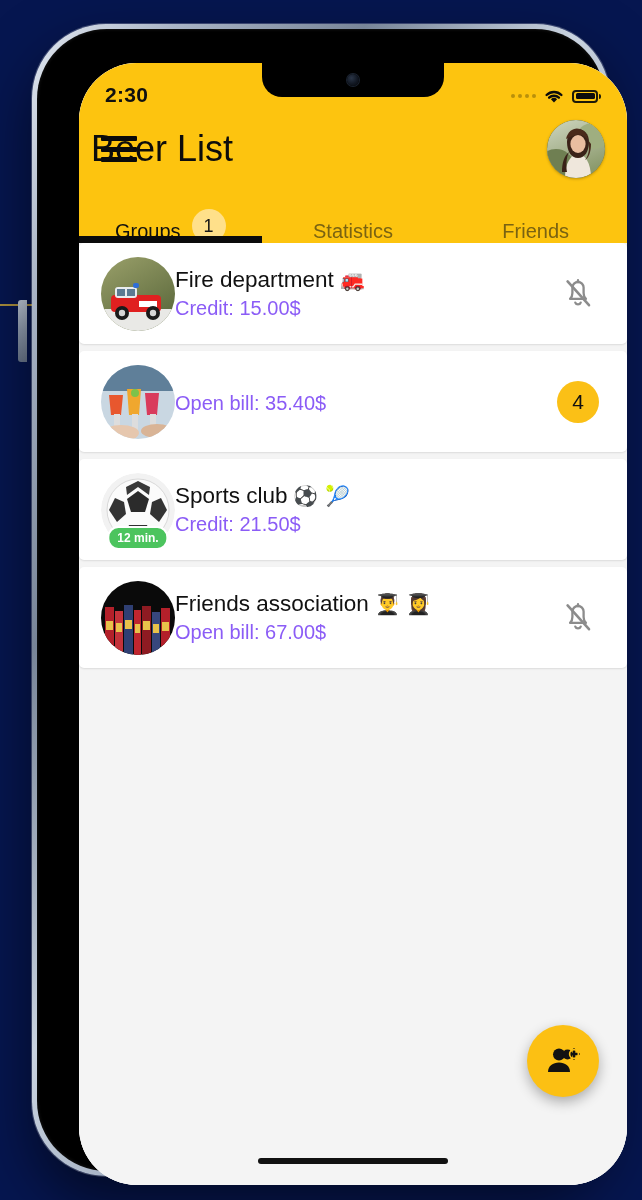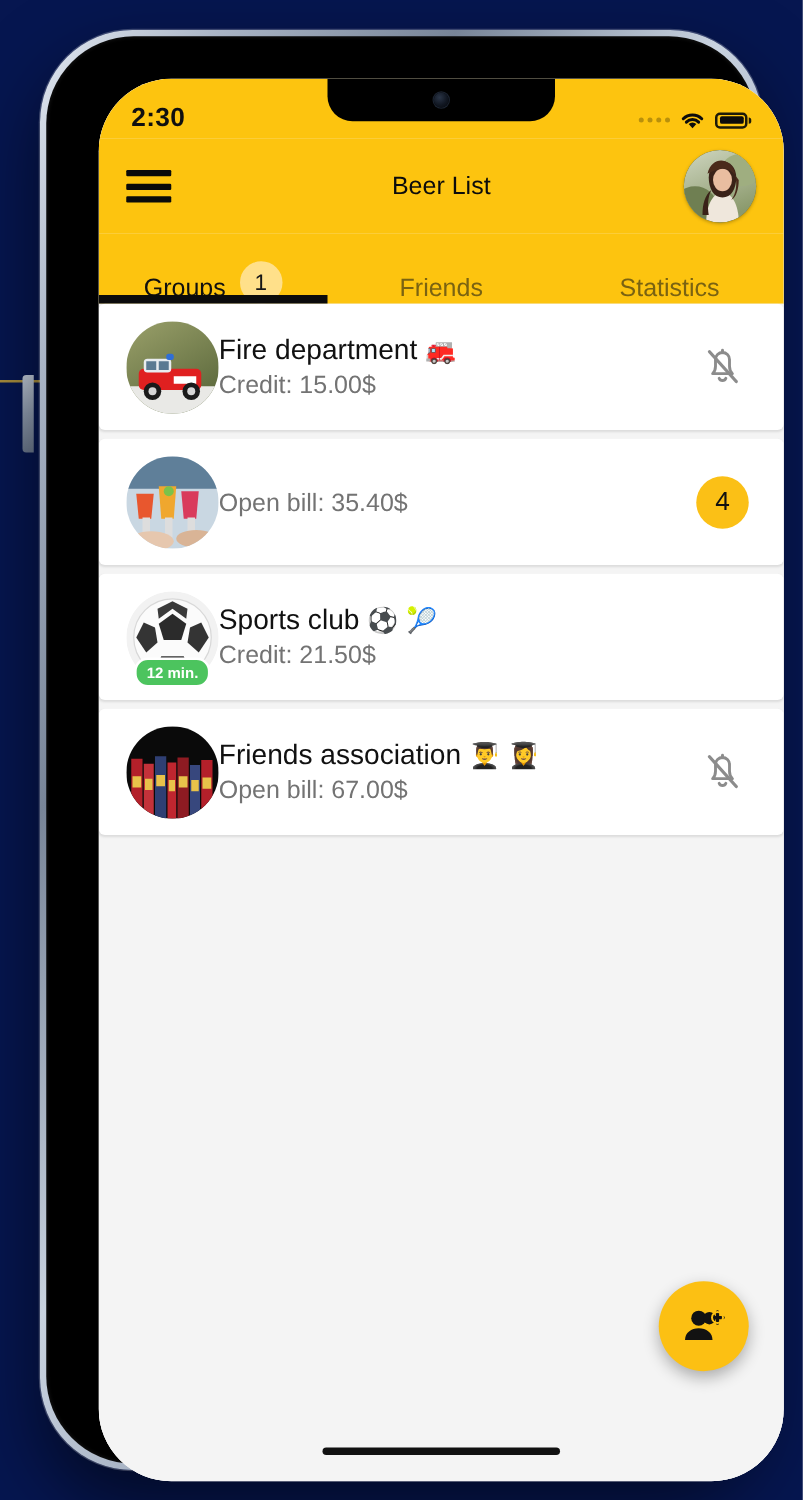--- a/index.html
+++ b/index.html
@@ -72,22 +72,22 @@
   .batt-cap { width:2px; height:5px; background:#1d1a08; border-radius:0 2px 2px 0; margin-left:1px; }
 
   #appbar {
     background:#FDC40F; height:76px; display:flex; align-items:center;
     padding:0 22px; position:relative;
   }
   #menu-btn { width:36px; height:26px; display:flex; flex-direction:column;
               justify-content:space-between; cursor:pointer; }
   #menu-btn span { height:5px; background:#0a0a0a; border-radius:1px; display:block; }
   #appbar-title {
-    position:absolute; left:0; right:0; text-align:center;
-    font-size:20px; color:#0c0c0c; pointer-events:none;
+    position:absolute; left:12px; right:0; 
+    font-size:36px; color:#0c0c0c; pointer-events:none;
   }
   #avatar {
     margin-left:auto; width:58px; height:58px; border-radius:50%; overflow:hidden;
     position:relative; background:#6c7a52; z-index:2; cursor:pointer;
     box-shadow:0 1px 3px rgba(0,0,0,.28);
   }
 
   #tabs { background:#FDC40F; height:56px; display:flex; align-items:stretch; position:relative; }
   .tab { flex:1; display:flex; align-items:flex-end; justify-content:center; gap:11px;
          font-size:20px; color:#7a6312; cursor:pointer; position:relative; }
@@ -109,21 +109,21 @@
   }
   .gavatar { width:74px; height:74px; border-radius:50%; position:relative; flex:0 0 74px; }
   .gavatar .img { position:absolute; inset:0; border-radius:50%; overflow:hidden; }
   .time-pill {
     position:absolute; left:50%; transform:translateX(-50%); bottom:-3px;
     background:#4CC45E; color:#fff; font-size:12px; font-weight:bold;
     padding:3px 8px; border-radius:11px; border:2px solid #fff; white-space:nowrap;
   }
   .ginfo { flex:1; min-width:0; }
   .gname { font-size:22.5px; color:#111; white-space:nowrap; }
-  .gsub  { font-size:20px; color:#737373; margin-top:4px; }
+  .gsub  { font-size:20px; color:#8b5cf6; margin-top:4px; }
   .trail { flex:0 0 auto; display:flex; align-items:center; justify-content:center; width:46px; }
   .count-badge {
     width:42px; height:42px; border-radius:50%; background:#FBC016; color:#111;
     font-size:21px; display:flex; align-items:center; justify-content:center;
   }
 
   #fab {
     position:absolute; right:28px; bottom:88px; width:72px; height:72px; border-radius:50%;
     background:#FCC013; display:flex; align-items:center; justify-content:center;
     box-shadow:0 5px 13px rgba(0,0,0,.30); cursor:pointer; z-index:25;
@@ -204,24 +204,24 @@
             </svg>
           </div>
         </div>
 
         <div id="tabs">
           <div class="tab active">
             <span>Groups</span>
             <span class="tab-badge">1</span>
           </div>
           <div class="tab">
+            <span>Statistics</span>
+          </div>
+          <div class="tab">
             <span>Friends</span>
-          </div>
-          <div class="tab">
-            <span>Statistics</span>
           </div>
         </div>
 
         <div id="list">
 
           <div class="card">
             <div class="gavatar">
               <div class="img">
                 <svg width="74" height="74" viewBox="0 0 74 74">
                   <defs>

